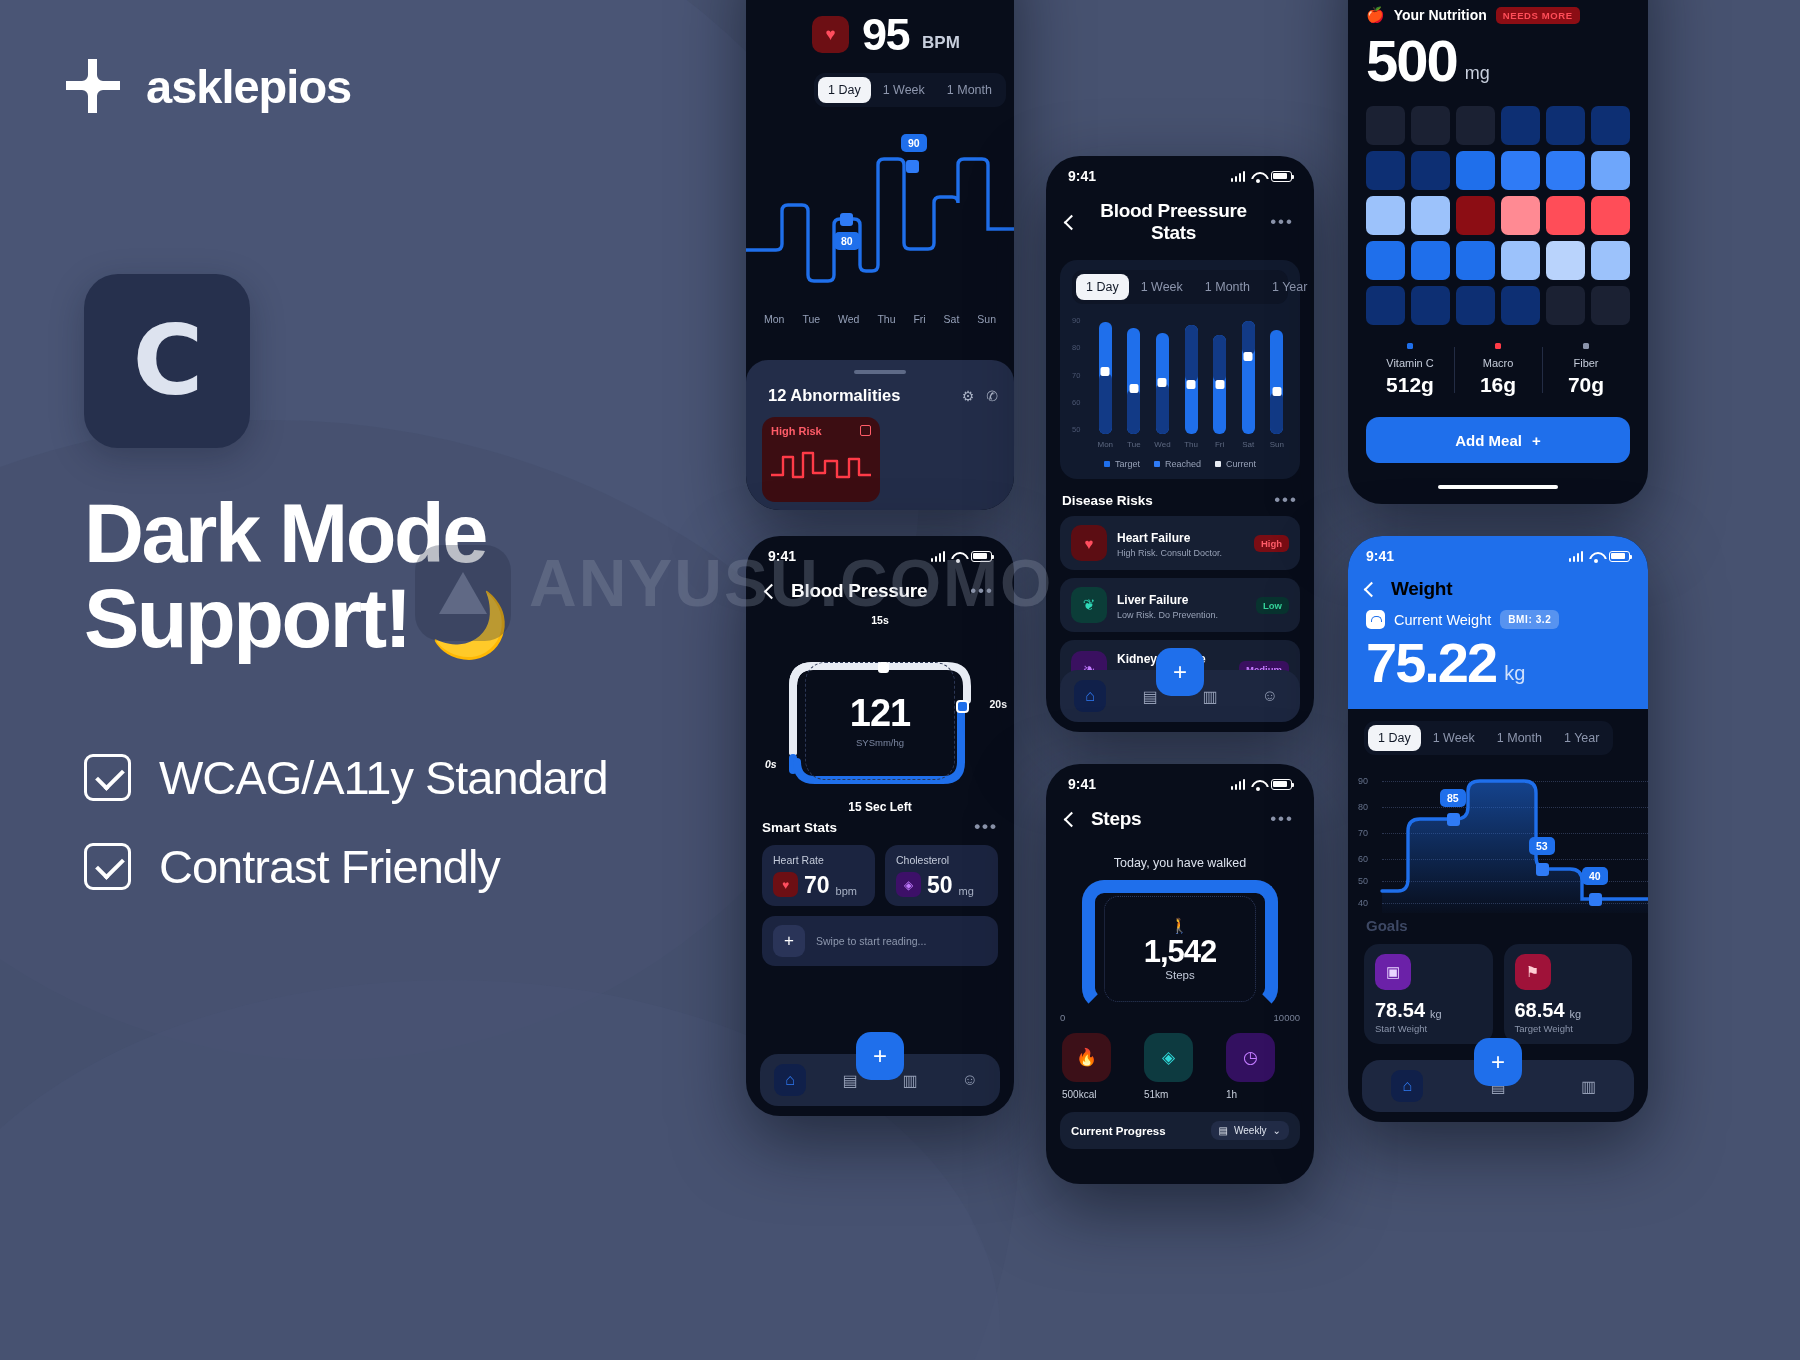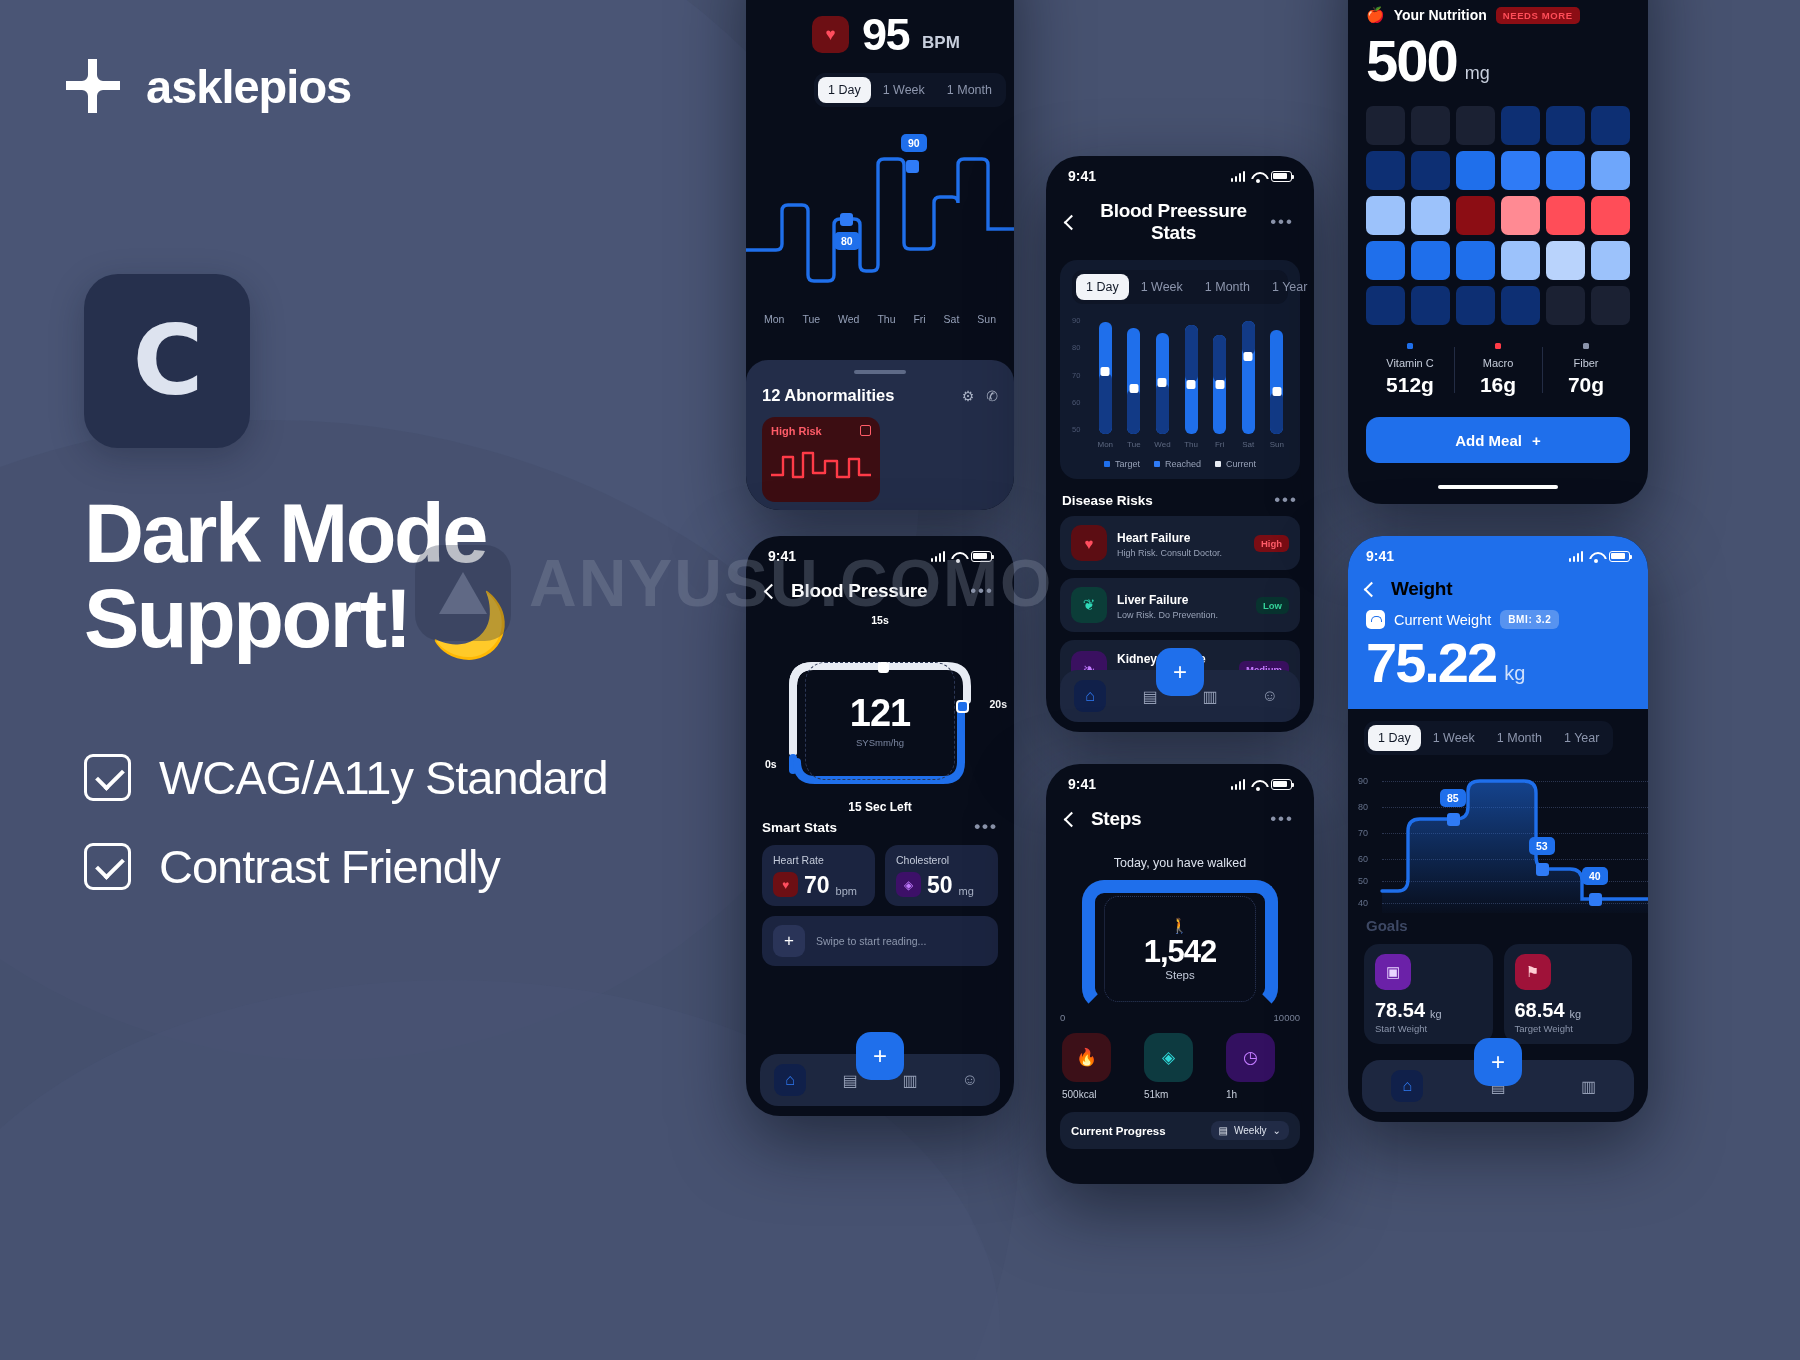--- a/index.html
+++ b/index.html
@@ -80,21 +80,21 @@
   .hr-segwrap{display:flex;justify-content:center;margin-top:16px;padding-left:60px;}
   .hr-chart{position:relative;height:180px;margin-top:18px;}
   .hr-days{display:flex;justify-content:space-between;padding:8px 18px 0;}
   .hr-days span{color:#95a0b8;font-size:10.5px;}
   .tagpill{position:absolute;background:#1f6feb;color:#fff;font-size:10.5px;font-weight:600;
     border-radius:5px;padding:3px 7px;}
   .tagdot{position:absolute;width:13px;height:13px;background:#2f7bf6;border-radius:3px;}
   .hr-sheet{position:absolute;left:0;bottom:0;width:100%;height:150px;background:#232d49;
     border-radius:22px 22px 0 0;padding:10px 16px;}
   .sheet-grab{width:52px;height:4px;background:#5e6a87;border-radius:2px;margin:0 auto 12px;}
-  .sheet-row{display:flex;align-items:center;}
+  .sheet-row{display:flex;align-items:center;margin-left:6px;}
   .sheet-title{color:#fff;font-size:16.5px;font-weight:700;}
   .sheet-ico{margin-left:auto;display:flex;gap:12px;color:#aab3c6;font-size:14px;}
   .abn-cards{display:flex;gap:10px;margin-top:12px;}
   .abn{width:118px;height:85px;border-radius:13px;padding:8px 9px;flex:none;position:relative;}
   .abn.red{background:#3c0d12;}
   .abn.gray{background:#2c3550;}
   .abn-l{font-size:11px;font-weight:600;}
   .abn.red .abn-l{color:#ff5c68;}
   .abn.gray .abn-l{color:#e4e8f1;}
   .abn-ext{position:absolute;right:9px;top:8px;width:11px;height:11px;border:1.7px solid currentColor;border-radius:2px;}
@@ -357,21 +357,21 @@
         <path d="M18 112 V46 Q18 26 38 26 H105" fill="none" stroke="#e8ecf4" stroke-width="8" stroke-linecap="round"></path>
         <path d="M18 130 V118" fill="none" stroke="#1f6feb" stroke-width="8" stroke-linecap="round"></path>
         <path d="M186 66 V122 Q186 140 168 140 H40 Q22 140 22 122" fill="none" stroke="#1f6feb" stroke-width="8" stroke-linecap="round"></path>
       </svg>
       <div class="bp-inner">
         <div class="bp-num">121</div>
         <div class="bp-sub">SYSmm/hg</div>
       </div>
       <div style="position:absolute;left:103px;top:22px;width:11px;height:11px;background:#fff;border-radius:3px;"></div>
       <div style="position:absolute;left:181px;top:60px;width:13px;height:13px;background:#1f6feb;border:2.5px solid #fff;border-radius:4px;"></div>
-      <div class="bp-lbl" style="left:-10px;top:118px;">0s</div>
+      <div class="bp-lbl" style="left:-10px;top:118px;font-style:italic;">0s</div>
       <div class="bp-lbl" style="right:-22px;top:58px;">20s</div>
     </div>
     <div class="bp-left">15 Sec Left</div>
   </div>
 
   <div class="smart">
     <div class="smart-h">
       <span>Smart Stats</span>
       <span class="dots">•••</span>
     </div>

